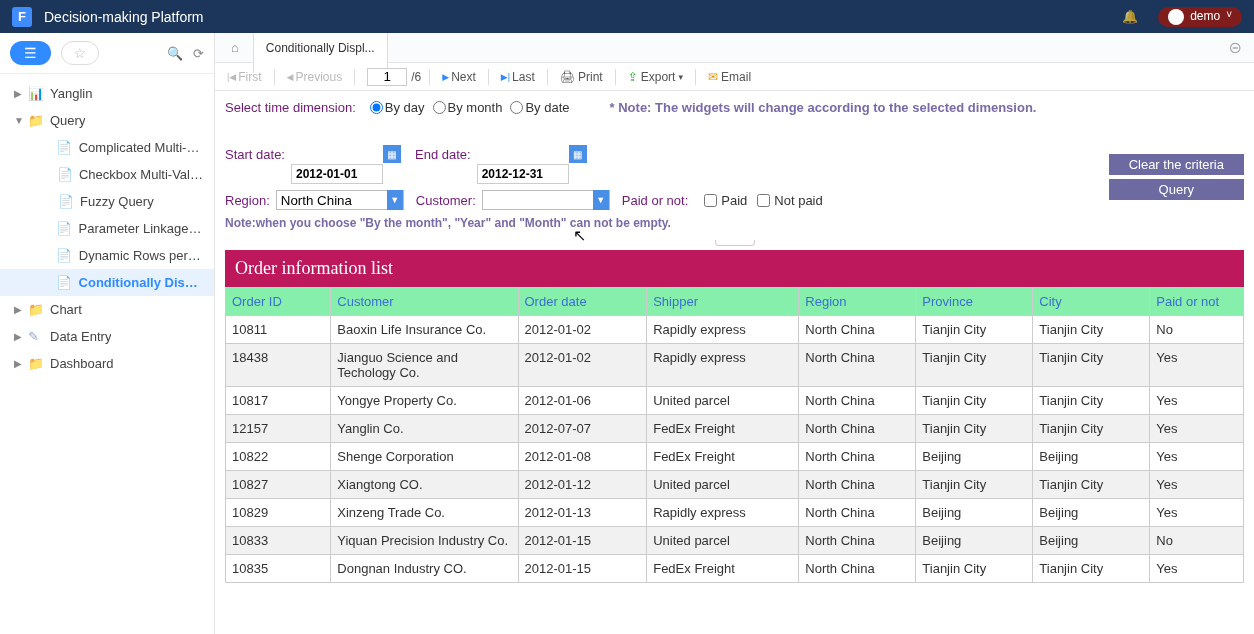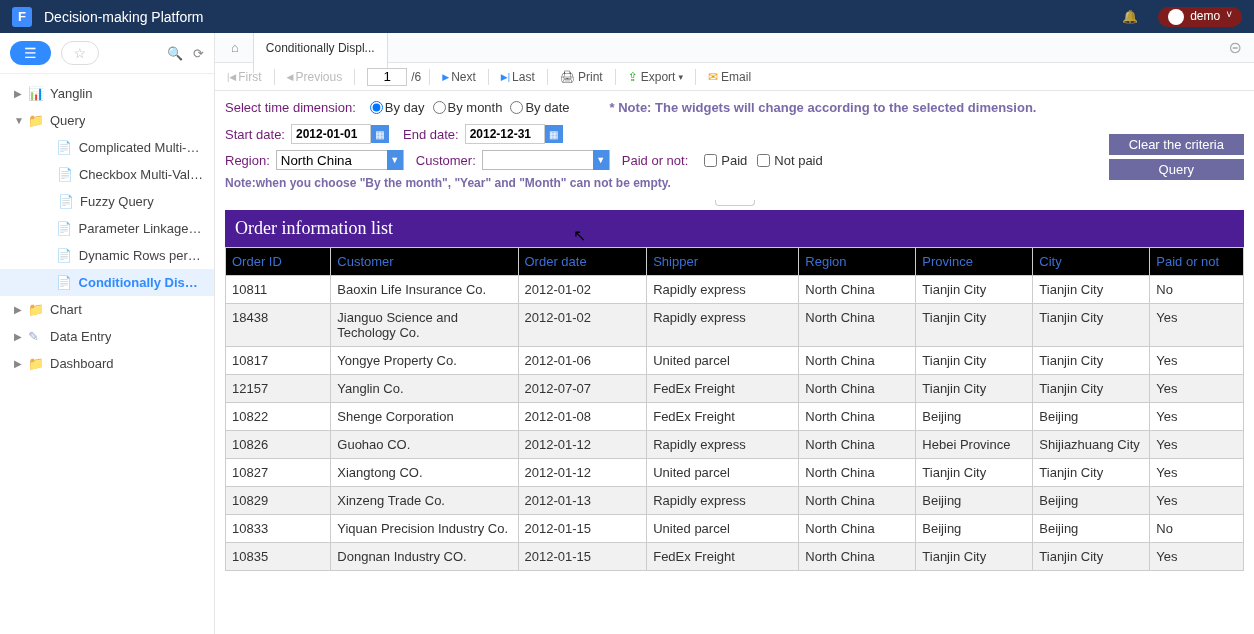--- a/index.html
+++ b/index.html
@@ -52,39 +52,39 @@
 .toolbar .ico { margin-right: 3px; }
 .toolbar .caret { margin-left: 3px; font-size: 9px; }
 
 
 .filters { padding: 6px 10px 4px; font-size: 13px; }
 .filters .row { display: flex; align-items: center; padding: 3px 0; flex-wrap: wrap; }
 .filters label { color: #701a75; margin-right: 6px; }
 .filters .note-strong { color: #7b6aa8; font-weight: bold; margin-left: 40px; }
 .filters .note2 { color: #7b6aa8; font-weight: bold; font-size: 12px; }
 .filters input[type=text] { border: 1px solid #ccc; height: 20px; padding: 0 4px; font-size: 12px; }
-.filters .date-in { width: 80px; border: none; font-weight: bold; }
+.filters .date-in { width: 92px; border: none; font-weight: bold; margin-top: 40px; }
 .filters .cal-btn { width: 18px; height: 18px; background: #4a8fe7; display: inline-flex; align-items: center; justify-content: center; color: #fff; font-size: 10px; margin-right: 14px; }
 .filters .combo { display: inline-flex; align-items: center; border: 1px solid #bbb; height: 20px; margin-right: 12px; }
 .filters .combo input { border: none; height: 18px; width: 110px; padding: 0 4px; }
 .filters .combo .dd { width: 16px; background: #4a8fe7; color: #fff; font-size: 9px; display: flex; align-items: center; justify-content: center; height: 20px; }
 .filters .radio { margin: 0 2px 0 8px; }
 .filters .cb { margin: 0 4px 0 10px; }
 .filters .btns { margin-left: auto; display: flex; flex-direction: column; gap: 4px; }
 .filters .action-btn { background: #6c6aa0; color: #fff; border: none; padding: 3px 20px; font-size: 13px; cursor: pointer; min-width: 120px; }
 
 .handle { height: 10px; display: flex; justify-content: center; }
 .handle .grip { width: 40px; height: 6px; border: 1px solid #ccc; border-top: none; border-radius: 0 0 4px 4px; }
 
 
 .table-wrap { flex: 1; overflow: auto; padding: 0 10px 10px; }
-.tbl-title { background: #4c1d95; color: #fff; padding: 8px 10px; font-size: 18px; font-family: Georgia, serif; }
+.tbl-title { background: #be185d; color: #fff; padding: 8px 10px; font-size: 18px; font-family: Georgia, serif; }
 table { width: 100%; border-collapse: collapse; font-size: 13px; }
 th, td { border: 1px solid #ccc; padding: 6px 6px; text-align: left; vertical-align: top; }
-th { color: #3b6fd4; font-weight: normal; background: #000000; }
+th { color: #3b6fd4; font-weight: normal; background: #86efac; }
 tbody tr:nth-child(even) { background: #f1f1f1; }
 
 .cursor-ptr { position: absolute; pointer-events: none; font-size: 16px; color: #000; }
 </style>
 </head>
 <body>
 
 <div class="header">
   <div class="logo">F</div>
   <div class="title">Decision-making Platform</div>
@@ -325,30 +325,20 @@
               <td>10822</td>
               <td>Shenge Corporation</td>
               <td>2012-01-08</td>
               <td>FedEx Freight</td>
               <td>North China</td>
               <td>Beijing</td>
               <td>Beijing</td>
               <td>Yes</td>
             </tr>
             <tr>
-              <td>10826</td>
-              <td>Guohao CO.</td>
-              <td>2012-01-12</td>
-              <td>Rapidly express</td>
-              <td>North China</td>
-              <td>Hebei Province</td>
-              <td>Shijiazhuang City</td>
-              <td>Yes</td>
-            </tr>
-            <tr>
               <td>10827</td>
               <td>Xiangtong CO.</td>
               <td>2012-01-12</td>
               <td>United parcel</td>
               <td>North China</td>
               <td>Tianjin City</td>
               <td>Tianjin City</td>
               <td>Yes</td>
             </tr>
             <tr>

